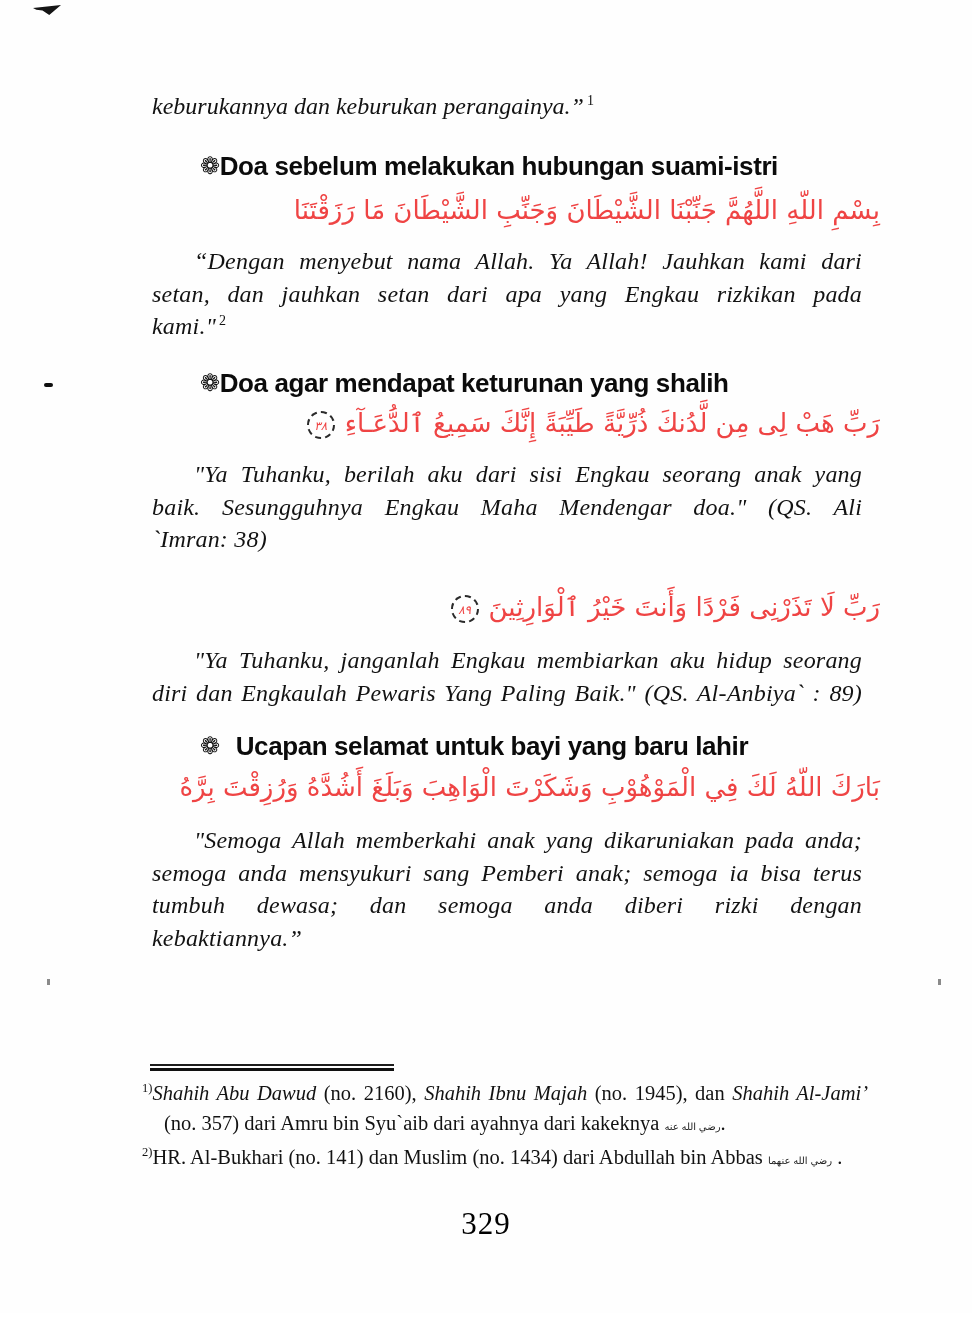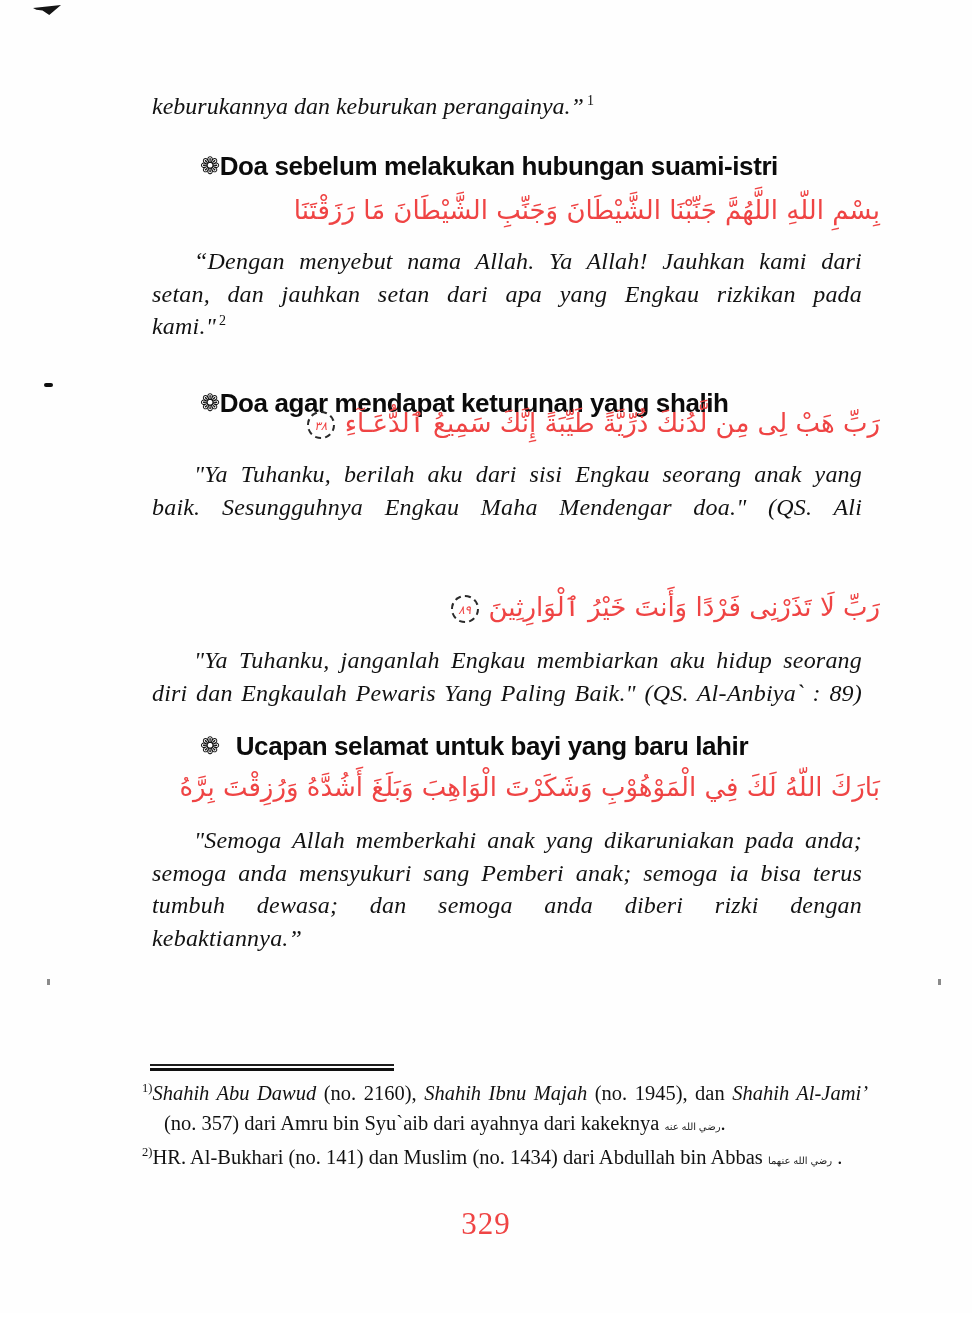--- a/index.html
+++ b/index.html
@@ -42,21 +42,21 @@
 
   
   .fn-rule { left:150px; top:1064px; width:244px; height:7px;
     background:linear-gradient(#1c1c1c 0 2px, transparent 2px 4px, #111 4px 7px); }
   .footnotes { left:142px; top:1078px; width:726px; font-size:20.5px; line-height:30px; text-align:justify; }
   .fn { padding-left:22px; text-indent:-22px; margin:0; }
   .fn sup { font-size:12.5px; vertical-align:super; line-height:0; }
   .fn .it { font-style:italic; }
   .honorific { font-family:Liberation Sans, sans-serif; font-size:10px; direction:rtl; unicode-bidi:embed; letter-spacing:-0.5px; color:#222; }
 
-  .page-number { left:0; top:1206px; width:972px; text-align:center; font-size:31px; letter-spacing:1px; color:#ef4444; }
+  .page-number { left:0; top:1206px; width:972px; text-align:center; font-size:31px; letter-spacing:1px; color:#000000; }
 
   
   .artifact { position:absolute; background:#1a1a1a; }
   .swoosh { left:33px; top:5px; width:28px; height:10px; background:#151515;
     clip-path:polygon(0 30%, 100% 0, 58% 100%, 34% 55%, 12% 48%); }
   .dash-mark { left:44px; top:383px; width:9px; height:4px; border-radius:2px; background:#0f0f0f; }
   .dot-left { left:47px; top:979px; width:3px; height:6px; background:#8a8a8a; }
   .dot-right { left:938px; top:979px; width:3px; height:6px; background:#8a8a8a; }
   .bb { position:absolute; top:1318px; height:6px; }
 </style>
@@ -87,29 +87,30 @@
   </div>
   <div class="abs arabic" style="top:187px;">
     <span>بِسْمِ اللّهِ اللَّهُمَّ جَنِّبْنَا الشَّيْطَانَ وَجَنِّبِ الشَّيْطَانَ مَا رَزَقْتَنَا</span>
   </div>
   <div class="abs para" style="top:245px;">
     <span class="line indent">“Dengan menyebut nama Allah. Ya Allah! Jauhkan kami dari</span>
     <span class="line">setan, dan jauhkan setan dari apa yang Engkau rizkikan pada</span>
     <span class="line last"><span>kami."</span><sup>2</sup></span>
   </div>
 
-  <div class="abs sec-title" style="top:388px;">
+  <div class="abs sec-title" style="top:368px;">
     <span class="florette">❁</span><span>Doa agar mendapat keturunan yang shalih</span>
   </div>
   <div class="abs arabic" style="top:400px;">
     <span>رَبِّ هَبْ لِى مِن لَّدُنكَ ذُرِّيَّةً طَيِّبَةً إِنَّكَ سَمِيعُ ٱلدُّعَـآءِ</span><span class="aya-badge">٣٨</span>
   </div>
   <div class="abs para" style="top:458px;">
     <span class="line indent">"Ya Tuhanku, berilah aku dari sisi Engkau seorang anak yang</span>
     <span class="line">baik. Sesungguhnya Engkau Maha Mendengar doa." (QS. Ali</span>
+    <span class="line last">`Imran: 38)</span>
   </div>
 
   <div class="abs arabic" style="top:584px;">
     <span>رَبِّ لَا تَذَرْنِى فَرْدًا وَأَنتَ خَيْرُ ٱلْوَارِثِينَ</span><span class="aya-badge">٨٩</span>
   </div>
   <div class="abs para" style="top:644px;">
     <span class="line indent">"Ya Tuhanku, janganlah Engkau membiarkan aku hidup seorang</span>
     <span class="line">diri dan Engkaulah Pewaris Yang Paling Baik."  (QS. Al-Anbiya` : 89)</span>
   </div>
 

